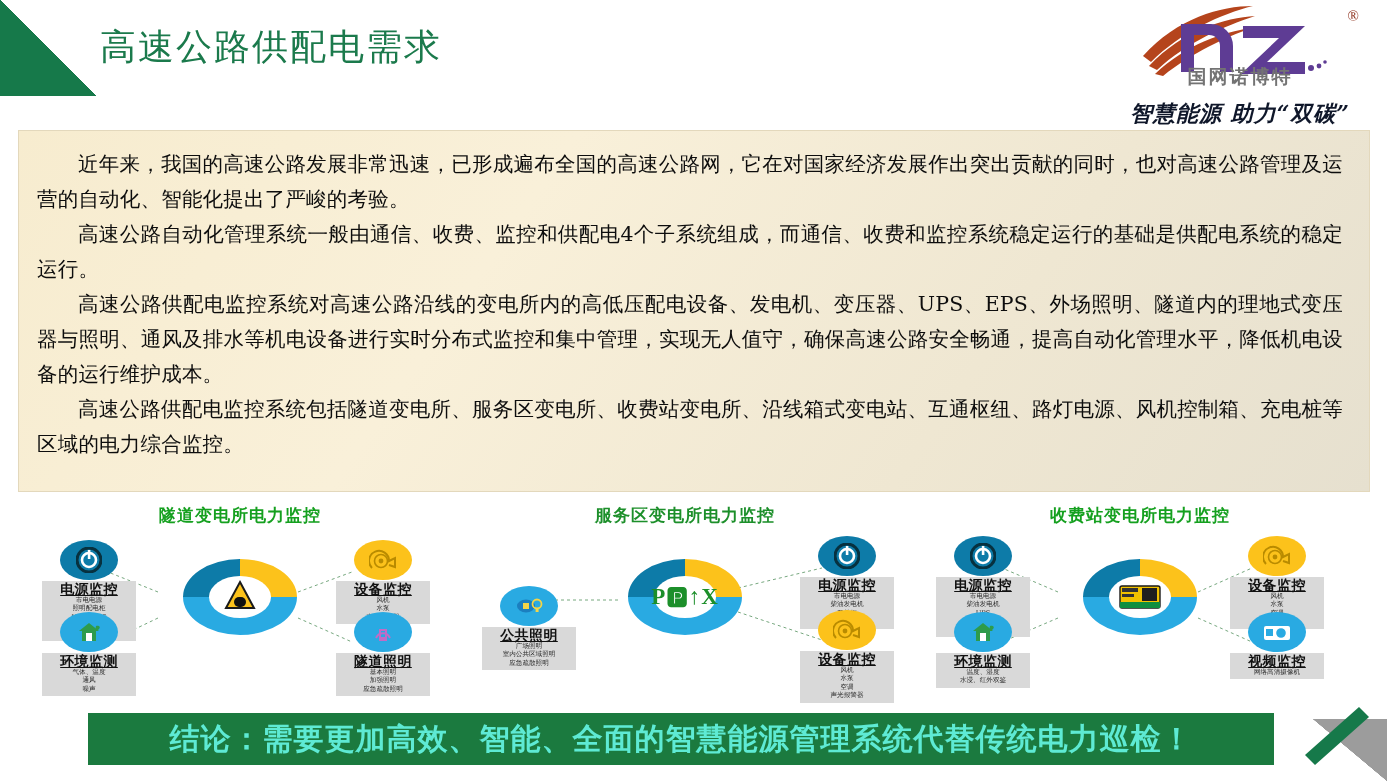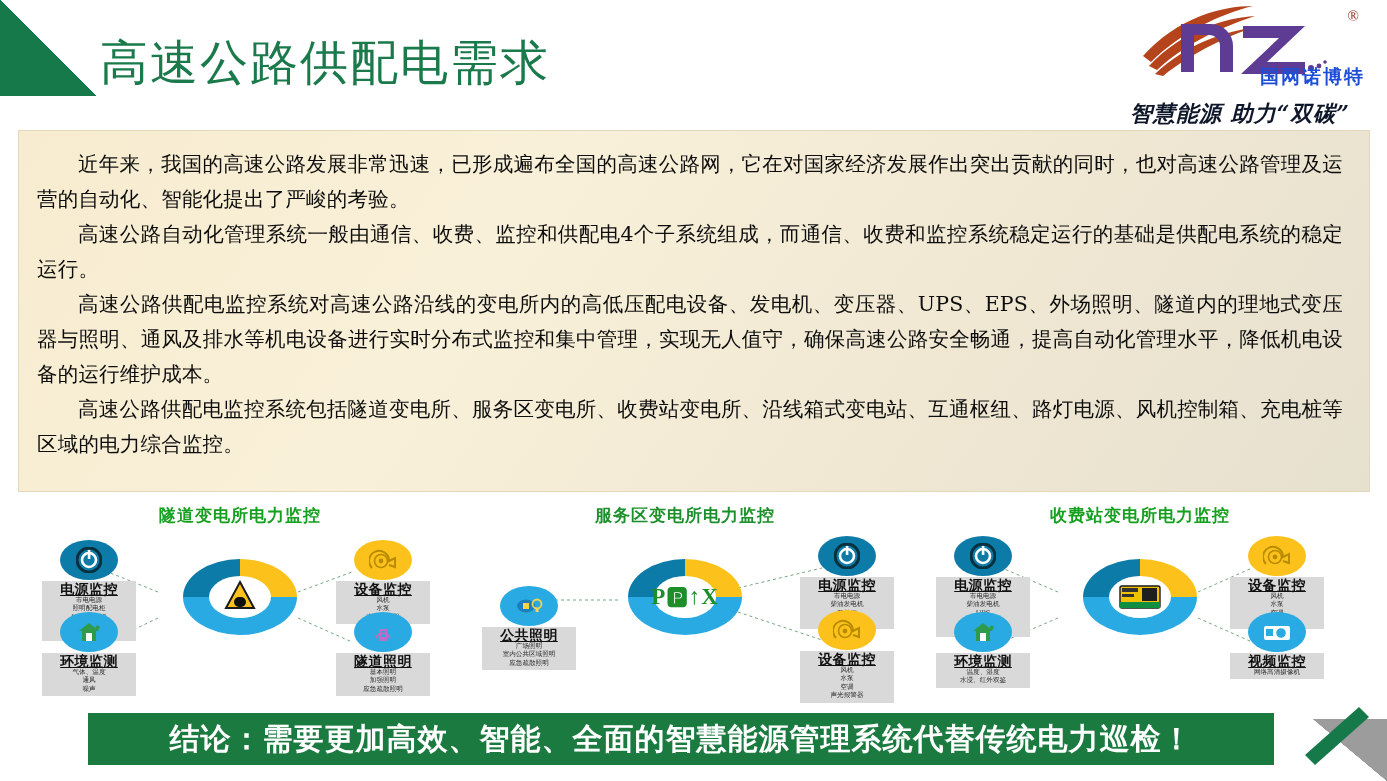--- a/index.html
+++ b/index.html
@@ -32,44 +32,43 @@
     width: 74px; height: 62px;
     transform: rotate(0deg);
   }
   .corner-br-stripe svg { display:block; }
 
   
   .header {
     position: absolute; left: 0; top: 0; width: 1387px; height: 126px;
   }
   .slide-title {
-    position: absolute; left: 100px; top: 32px;
-    font-size: 48px;
+    position: absolute; left: 100px; top: 24px;
+    font-size: 36px;
     line-height: 1.25;
     color: #1b7a4c;
     font-weight: 400;
     letter-spacing: 2px;
     white-space: nowrap;
     font-family: "DejaVu Serif", "Liberation Serif", serif;
   }
 
   
   .logo-block {
     position: absolute; right: 22px; top: 4px;
     width: 250px; height: 122px;
     text-align: center;
   }
   .logo-mark { position: relative; height: 86px; }
   .logo-mark svg { position: absolute; left: 50%; top: 0; transform: translateX(-50%); }
   .logo-cn {
     position: absolute; left: 0; right: 0; top: 60px;
-    font-size: 19px; font-weight: bold; color: #1d4ed8;
+    font-size: 19px; font-weight: bold; color: #737373;
     letter-spacing: 2px;
     font-family: "DejaVu Serif", "Liberation Serif", serif;
-    text-align: right;
   }
   .logo-tagline {
     position: absolute; left: 0; right: 0; top: 95px;
     font-size: 22px; color: #0f172a; font-weight: bold;
     font-style: italic;
     letter-spacing: 1px;
     font-family: "DejaVu Serif", "Liberation Serif", serif;
   }
   .logo-reg {
     position: absolute; right: 6px; top: 4px;
@@ -165,21 +164,21 @@
   .links { position: absolute; left: 0; top: 0; width: 100%; height: 200px; pointer-events: none; }
 
   
   .conclusion {
     position: absolute; left: 88px; top: 713px;
     width: 1186px; height: 52px;
     background: #1b7a3f;
     display: flex; align-items: center; justify-content: center;
   }
   .conclusion-text {
-    font-size: 30px; font-weight: bold; color: #ffffff;
+    font-size: 30px; font-weight: bold; color: #5eead4;
     letter-spacing: 1px;
     white-space: nowrap;
     font-family: "DejaVu Sans", "Liberation Sans", sans-serif;
   }
 </style>
 </head>
 <body>
 
 <div id="slide">
 

